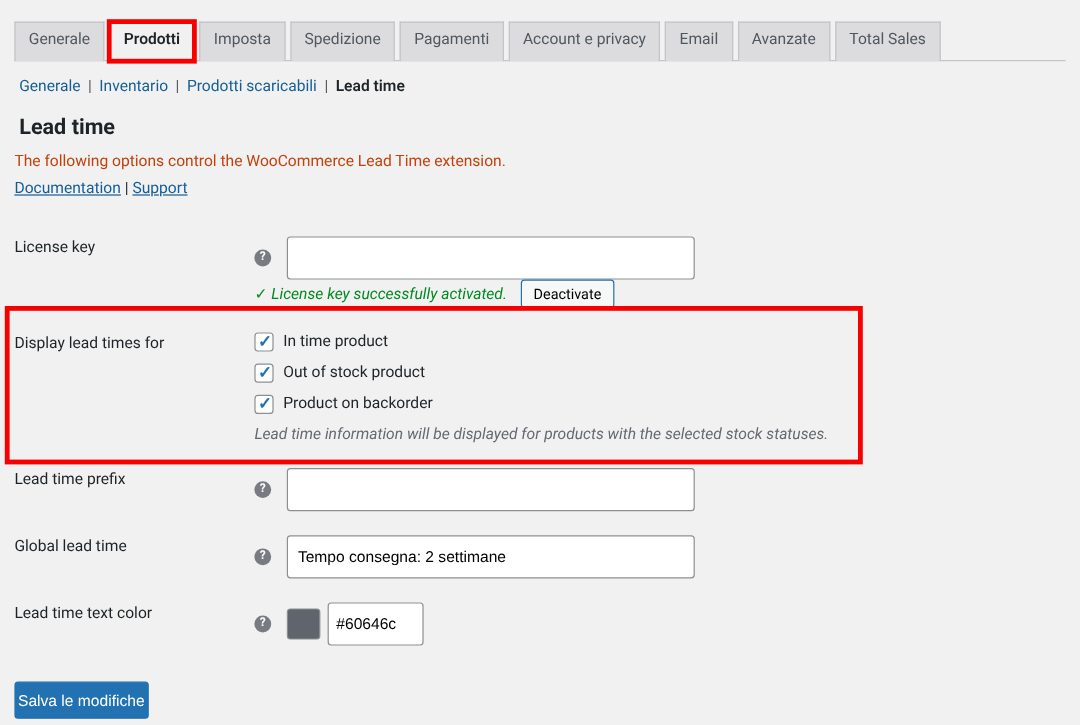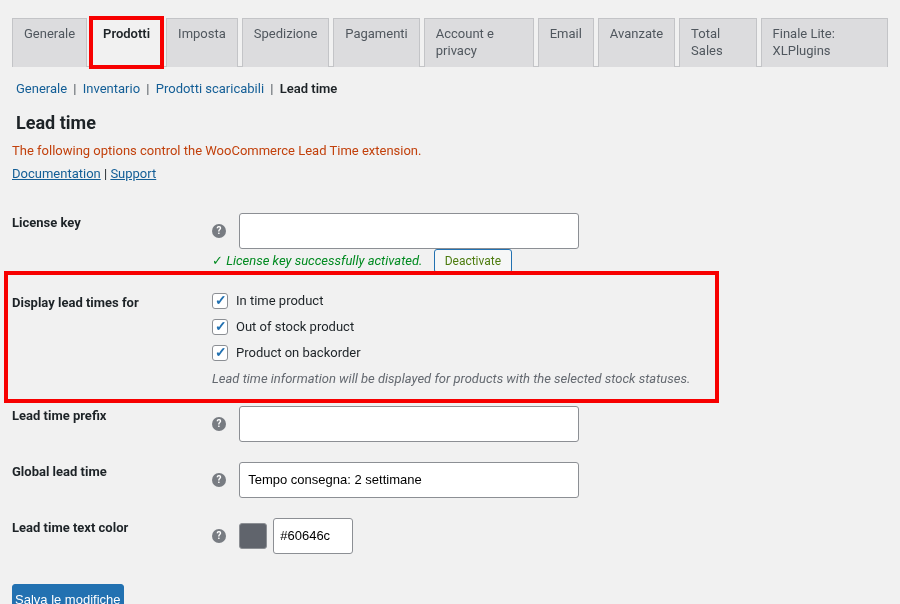--- a/index.html
+++ b/index.html
@@ -61,21 +61,21 @@
   .doclinks { margin: 0 0 22px 0; }
   table.form-table {
     width: 100%;
     border-collapse: collapse;
   }
   table.form-table th {
     text-align: left;
     vertical-align: top;
     width: 200px;
     padding: 12px 10px 12px 0;
-    font-weight: 700;
+    font-weight: 400;
     font-size: 13px;
   }
   table.form-table td {
     padding: 10px 0;
     vertical-align: top;
     font-size: 13px;
   }
   .help-icon {
     display: inline-block;
     width: 14px;
@@ -106,21 +106,21 @@
     margin-top: 8px;
     font-size: 13px;
   }
   .license-msg::before {
     content: "✓ ";
     font-style: normal;
   }
   .btn-secondary {
     display: inline-block;
     border: 1px solid #2271b1;
-    color: #4d7c0f;
+    color: #000000;
     background: #f6f7f7;
     padding: 4px 10px;
     border-radius: 3px;
     font-size: 12px;
     cursor: pointer;
     margin-left: 8px;
   }
   .checkline {
     display: flex;
     align-items: center;
@@ -199,21 +199,20 @@
 <div class="nav-tabs">
   <div class="nav-tab">Generale</div>
   <div class="nav-tab active highlight-tab">Prodotti</div>
   <div class="nav-tab">Imposta</div>
   <div class="nav-tab">Spedizione</div>
   <div class="nav-tab">Pagamenti</div>
   <div class="nav-tab">Account e privacy</div>
   <div class="nav-tab">Email</div>
   <div class="nav-tab">Avanzate</div>
   <div class="nav-tab">Total Sales</div>
-  <div class="nav-tab">Finale Lite: XLPlugins</div>
 </div>
 
 
 <div class="subsub">
   <a>Generale</a>
   <span class="sep">|</span>
   <a>Inventario</a>
   <span class="sep">|</span>
   <a>Prodotti scaricabili</a>
   <span class="sep">|</span>

